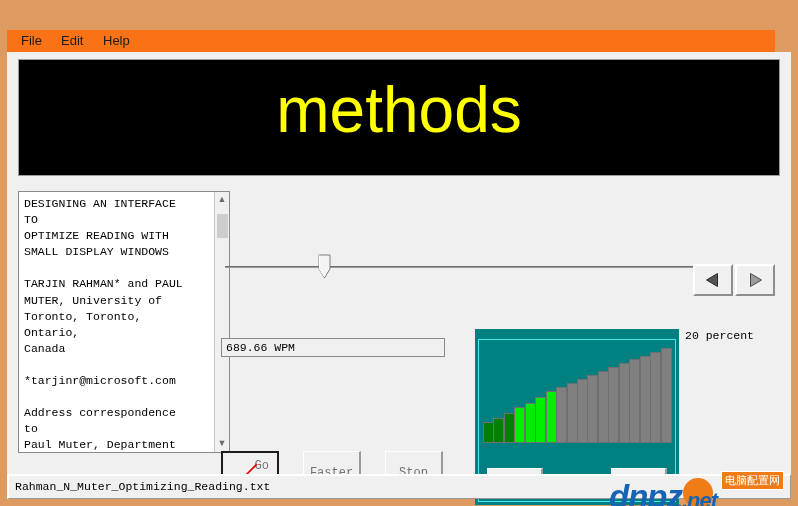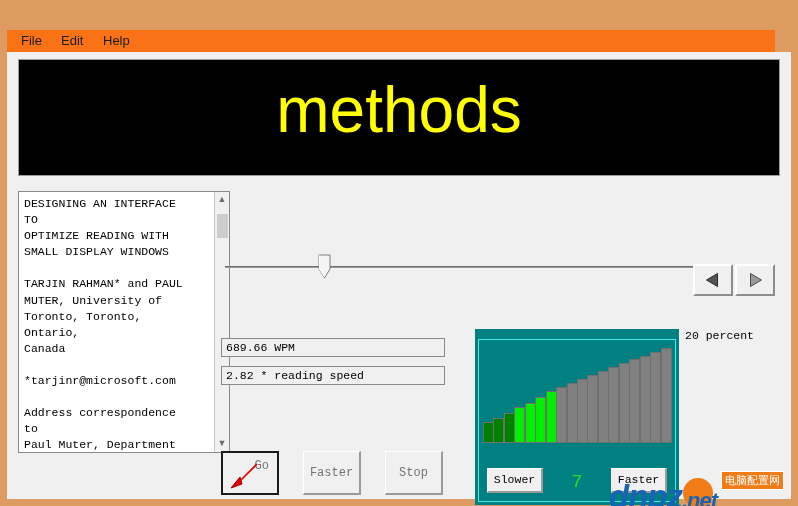--- a/index.html
+++ b/index.html
@@ -463,21 +463,20 @@
           <polygon points="13,2 13,15 2,8.5" fill="#555555" stroke="#2b2b2b" stroke-width="1"></polygon>
         </svg>
       </div>
       <div class="navbtn" id="nav-next">
         <svg class="tri" width="17" height="17" viewBox="0 0 17 17">
           <polygon points="4,2 4,15 15,8.5" fill="#9a9a9a" stroke="#4a4a4a" stroke-width="1"></polygon>
         </svg>
       </div>
 
       <div class="readout" id="readout-wpm">689.66 WPM</div>
-      <div class="readout" id="readout-ratio">2.82 * reading speed</div>
 
       <div class="tbtn" id="btn-go">
         <span class="tbtn-label" id="go-label">Go</span>
         <svg class="cursor-arrow" viewBox="0 0 34 30">
           <line x1="29" y1="3" x2="11" y2="21" stroke="#e00000" stroke-width="1.6"></line>
           <polygon points="3,27 14,23 12,16" fill="#e00000" stroke="#a00000" stroke-width="1"></polygon>
         </svg>
       </div>
       <div class="tbtn" id="btn-pause">
         <span class="tbtn-label">Faster</span>
@@ -510,20 +509,23 @@
           </div>
         <div class="chart-btn" id="btn-slower">Slower</div>
         <div class="level-num">7</div>
         <div class="chart-btn" id="btn-faster">Faster</div>
       </div>
 
       <div class="percent-label">20 percent</div>
 
     </div>
 
+    <div class="statusbar">
+      <div class="status-text">Rahman_N_Muter_Optimizing_Reading.txt</div>
+    </div>
 
     <div class="watermark">
       <div class="wm-blob"></div>
       <div class="wm-main">
         <span>dnp</span><span class="wm-z">z</span><span class="wm-net">.net</span>
       </div>
       <div class="wm-cn">电脑配置网</div>
     </div>
 
   </div>

